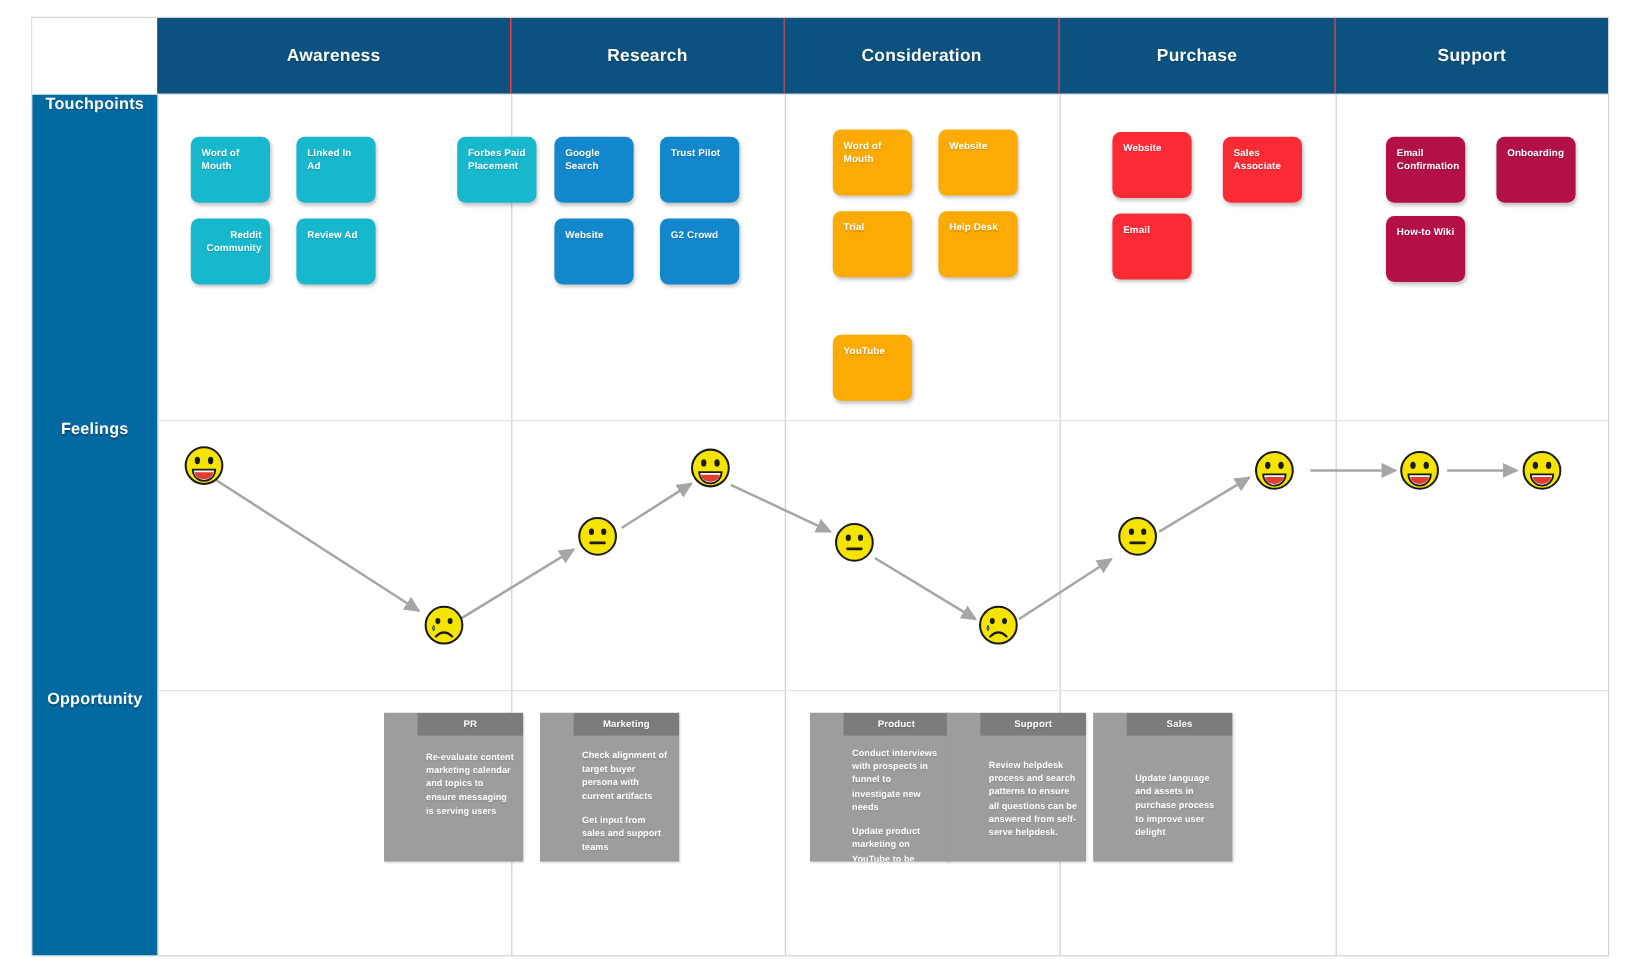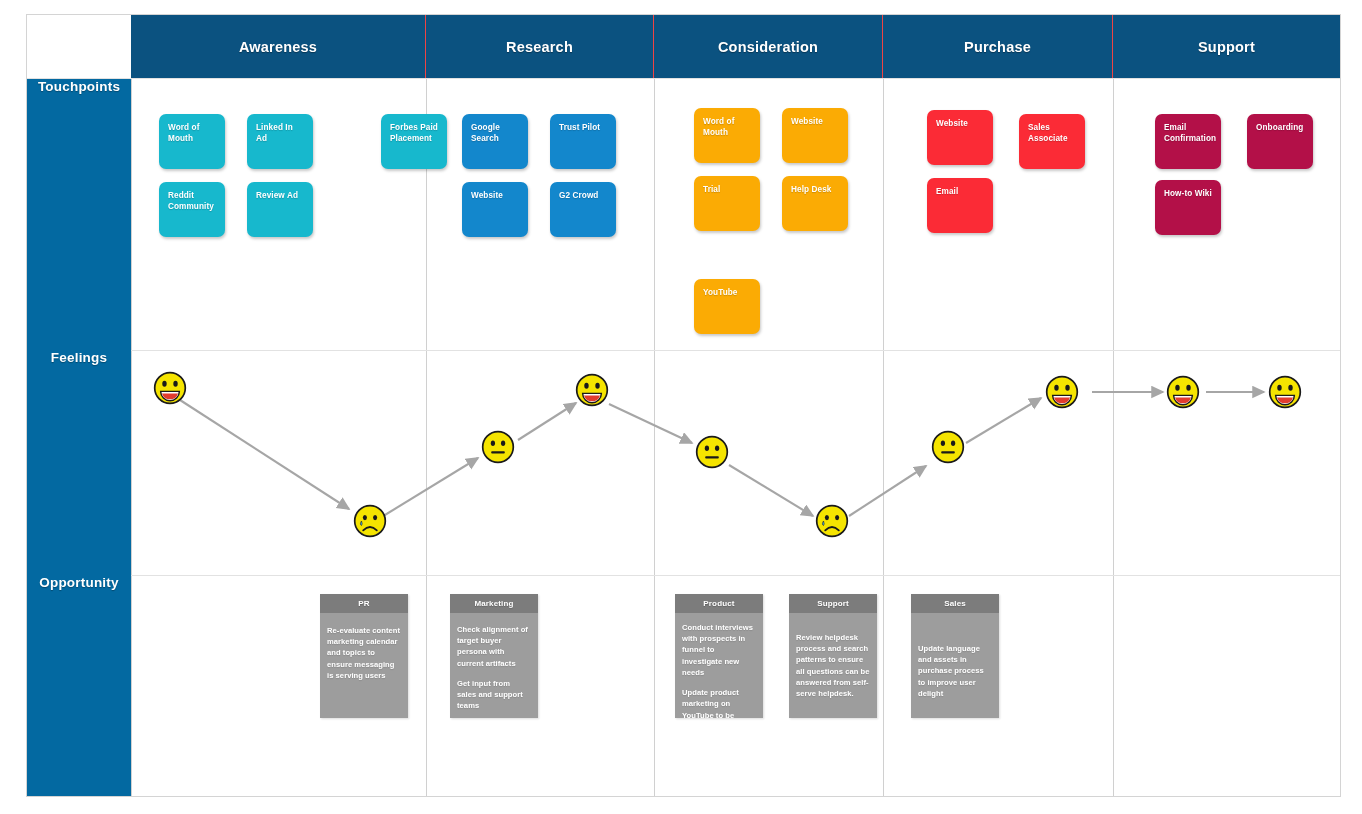--- a/index.html
+++ b/index.html
@@ -104,20 +104,21 @@
     pointer-events:none;
   }
 
   
   .op-card{
     position:absolute;
     width:88px;
     background:#9d9d9d;
     box-shadow:1px 1px 2px rgba(0,0,0,.14);
     overflow:hidden;
+    padding-left:28px;
   }
   .op-head{
     background:#7c7c7c;
     color:#ffffff;
     font-size:8px;
     font-weight:bold;
     text-align:center;
     padding:5px 2px 5px 2px;
     letter-spacing:.15px;
     text-shadow:0 1px 1px rgba(0,0,0,.2);
@@ -182,21 +183,21 @@
 
   <div class="tp-card" style="left:159px;top:114px;background:#17b8cd;">
     <span>Word of Mouth</span>
   </div>
   <div class="tp-card" style="left:247px;top:114px;background:#17b8cd;">
     <span>Linked In Ad</span>
   </div>
   <div class="tp-card" style="left:335px;top:114px;background:#17b8cd;margin-left:46px;">
     <span>Forbes Paid Placement</span>
   </div>
-  <div class="tp-card" style="left:159px;top:182px;background:#17b8cd;">
+  <div class="tp-card" style="left:159px;top:182px;background:#17b8cd;text-align:right;">
     <span>Reddit Community</span>
   </div>
   <div class="tp-card" style="left:247px;top:182px;background:#17b8cd;">
     <span>Review Ad</span>
   </div>
 
   <div class="tp-card" style="left:462px;top:114px;background:#1387cc;">
     <span>Google Search</span>
   </div>
   <div class="tp-card" style="left:550px;top:114px;background:#1387cc;">

